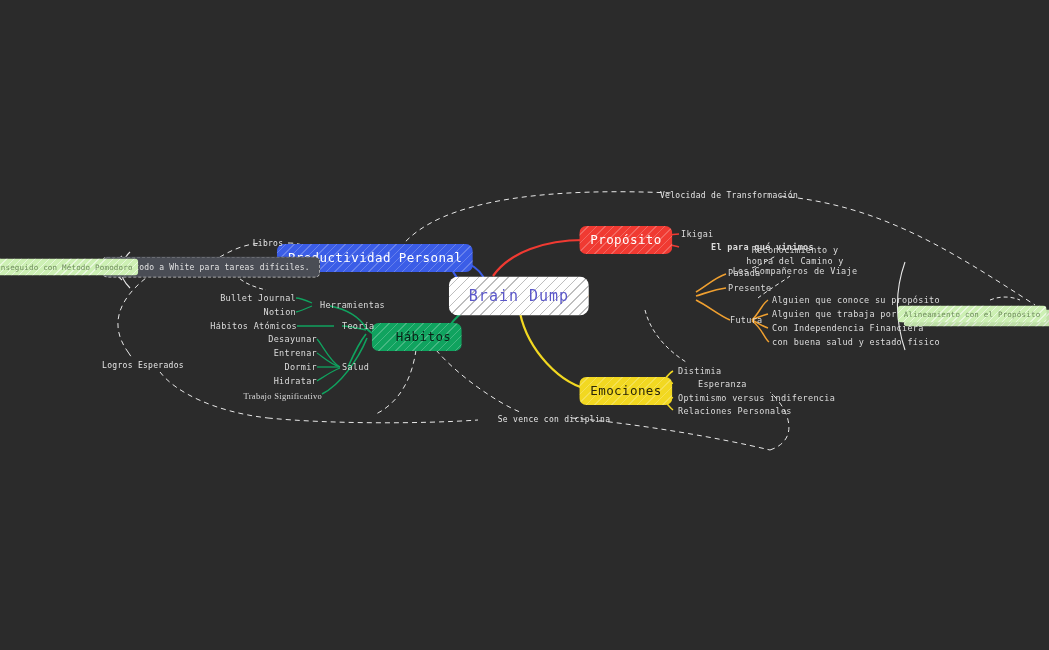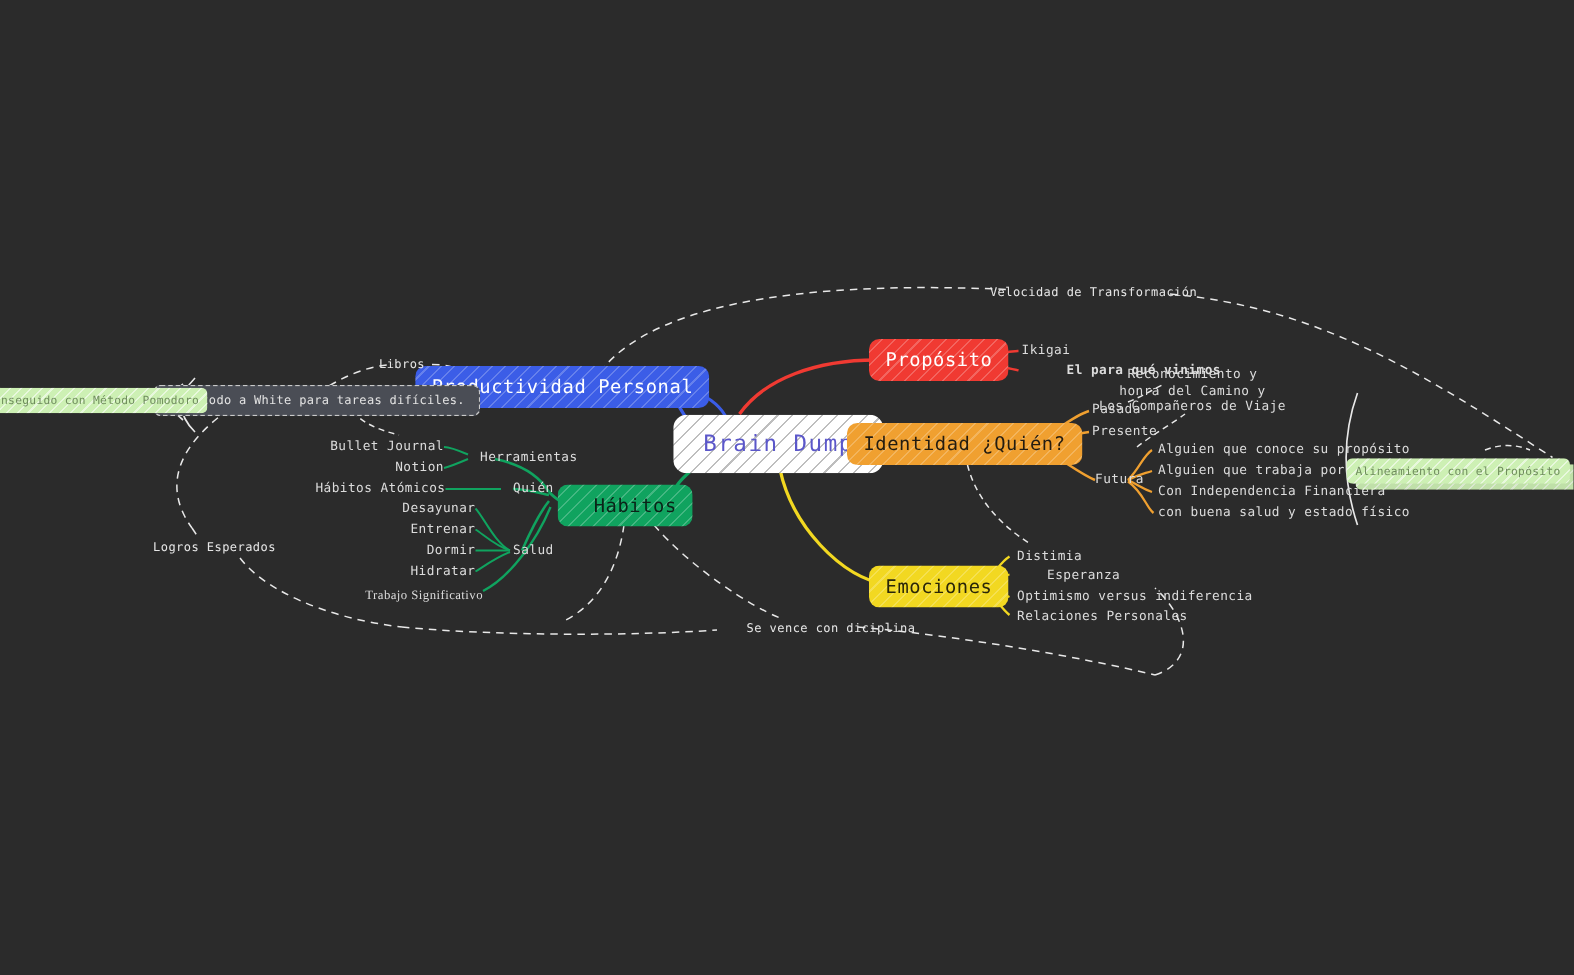--- a/index.html
+++ b/index.html
@@ -201,41 +201,40 @@
 
     <path d="M232,268 C236,280 250,286 266,290" stroke="#e8e8e8" stroke-width="1" fill="none" stroke-dasharray="4,3"></path>
   </svg>
 
   <div class="boxnode root" style="left:519px; top:296px;">Brain Dump</div>
 
   <div class="boxnode blue" style="left:375px; top:258px;">Productividad Personal</div>
 
   <div class="boxnode red" style="left:626px; top:240px;">Propósito</div>
 
-  <div class="boxnode orange" style="left:643px; top:296px;">Identidad ¿Quién?</div>
 
   <div class="boxnode yellow" style="left:626px; top:391px;">Emociones</div>
 
   <div class="boxnode green" style="left:417px; top:337px;padding-left:24px;">Hábitos</div>
 
   <div class="note" style="left:211px; top:267px;">
     <span class="bullet"></span>
     <span>Método a White para tareas difíciles.</span>
   </div>
 
   <div class="tag" style="left:62px; top:267px;">Conseguido con Método Pomodoro</div>
 
   <div class="dlabel" style="left:268px; top:243px;">Libros</div>
 
   <div class="leaf r" style="left:296px; top:298px;">Bullet Journal</div>
   <div class="leaf r" style="left:296px; top:312px;">Notion</div>
   <div class="leaf" style="left:320px; top:305px;">Herramientas</div>
 
   <div class="leaf r" style="left:297px; top:326px;">Hábitos Atómicos</div>
-  <div class="leaf" style="left:342px; top:326px;">Quién</div>
+  <div class="leaf" style="left:342px; top:326px;">Teoría</div>
 
   <div class="leaf r" style="left:317px; top:339px;">Desayunar</div>
   <div class="leaf r" style="left:317px; top:353px;">Entrenar</div>
   <div class="leaf r" style="left:317px; top:367px;">Dormir</div>
   <div class="leaf r" style="left:317px; top:381px;">Hidratar</div>
   <div class="leaf" style="left:342px; top:367px;">Salud</div>
 
   <div class="leaf r" style="left:322px; top:396px;font-family:Liberation Serif, serif;">Trabajo Significativo</div>
 
   <div class="dlabel" style="left:143px; top:365px;">Logros Esperados</div>

